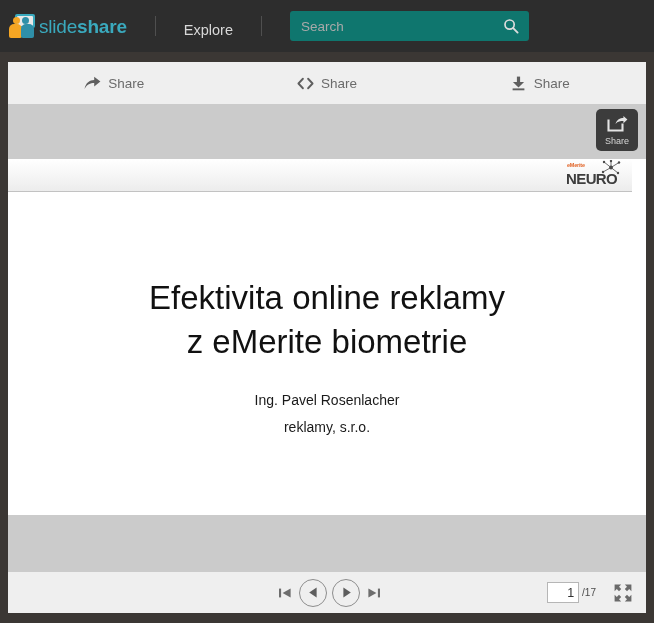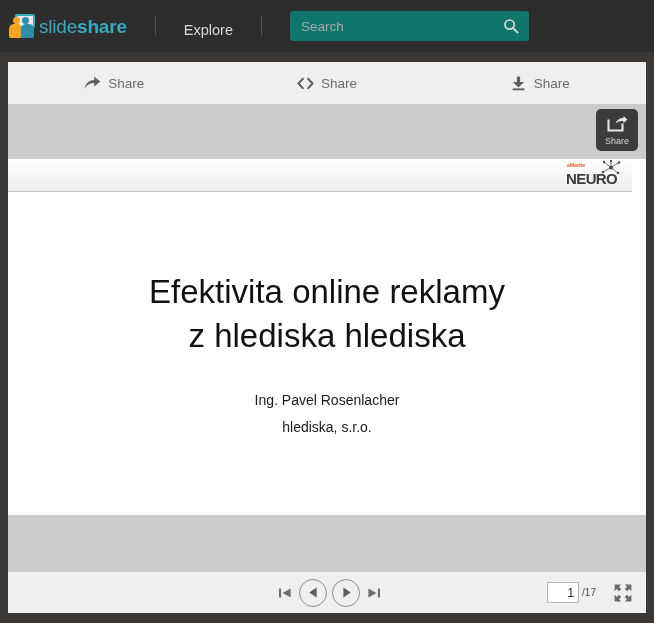--- a/index.html
+++ b/index.html
@@ -250,21 +250,21 @@
   .slide-body {
     position: absolute;
     top: 33px; left: 0;
     width: 638px;
     height: 323px;
     background: #ffffff;
   }
 
   .slide-title {
     position: absolute;
-    top: 78px; left: 0;
+    top: 84px; left: 0;
     width: 638px;
     text-align: center;
     font-size: 33px;
     line-height: 44px;
     color: #111111;
     font-family: "Liberation Sans", sans-serif;
     font-weight: 400;
   }
 
   .slide-subtitle {
@@ -472,25 +472,25 @@
               <circle cx="11" cy="1" r="1.2"></circle>
             </g>
           </svg>
           <div class="neuro-word">NEURO</div>
         </div>
       </div>
 
       <div class="slide-body">
         <div class="slide-title">
           <div>Efektivita online reklamy</div>
-          <div>z hlediska hlediska</div>
+          <div>z eMerite biometrie</div>
         </div>
         <div class="slide-subtitle">
           <div>Ing. Pavel Rosenlacher</div>
-          <div>hlediska, s.r.o.</div>
+          <div>reklamy, s.r.o.</div>
         </div>
       </div>
     </div>
 
     <div class="slide-band-bottom"></div>
 
     <div class="share-overlay">
       <span>
         <svg width="21" height="17" viewBox="0 0 21 17" aria-hidden="true">
           <path d="M1.5 5.5 L1.5 15.5 L15.5 15.5 L15.5 9.5" fill="none" stroke="#e4e4e4" stroke-width="2.1" stroke-linecap="square"></path>

